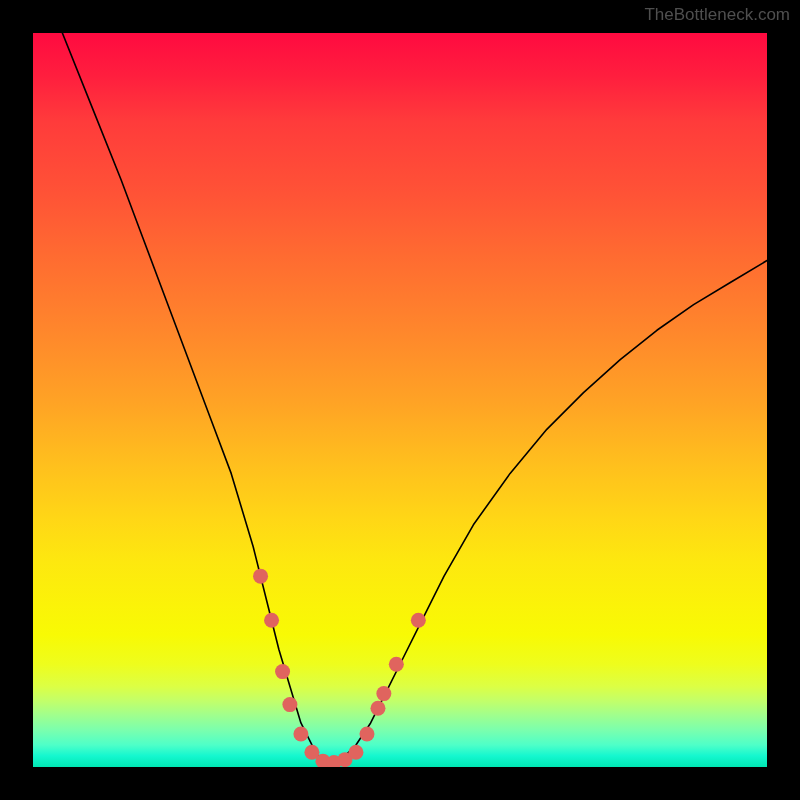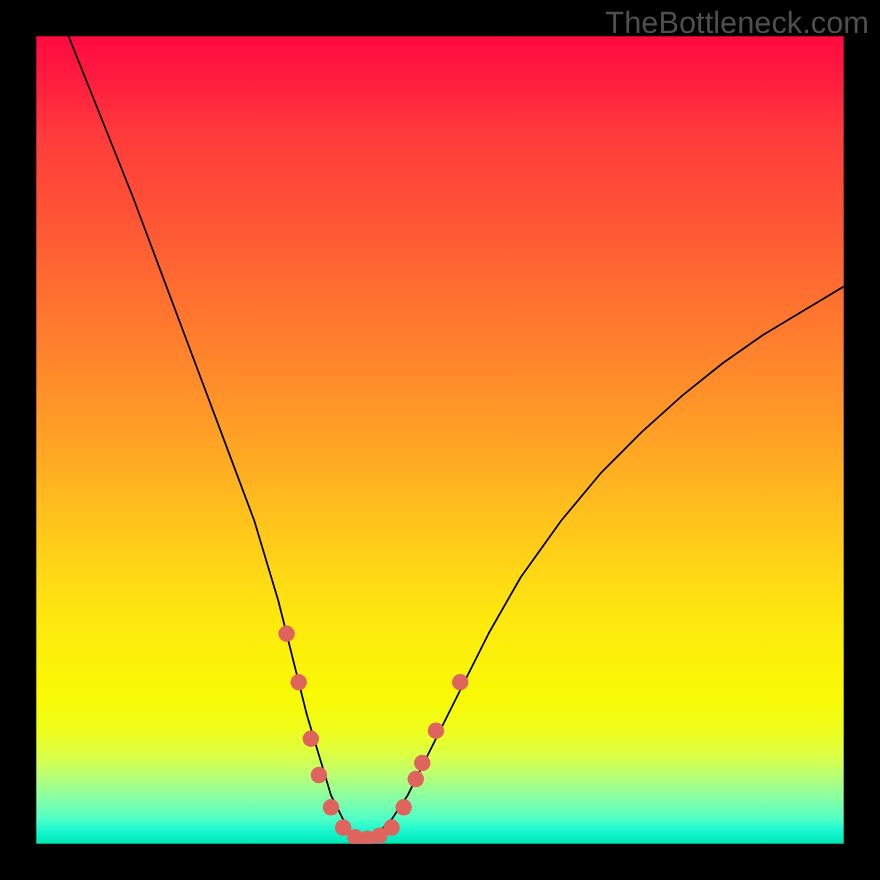--- a/index.html
+++ b/index.html
@@ -14,21 +14,21 @@
   .stage {
     position: relative;
     width: 800px;
     height: 800px;
   }
   .watermark {
     position: absolute;
     top: 5px;
     right: 10px;
     color: #4f4f4f;
-    font-size: 28px;
+    font-size: 17px;
     font-weight: 400;
     letter-spacing: 0;
     z-index: 30;
   }
   .plot-area {
     position: absolute;
     left: 33px;
     top: 33px;
     width: 734px;
     height: 734px;

